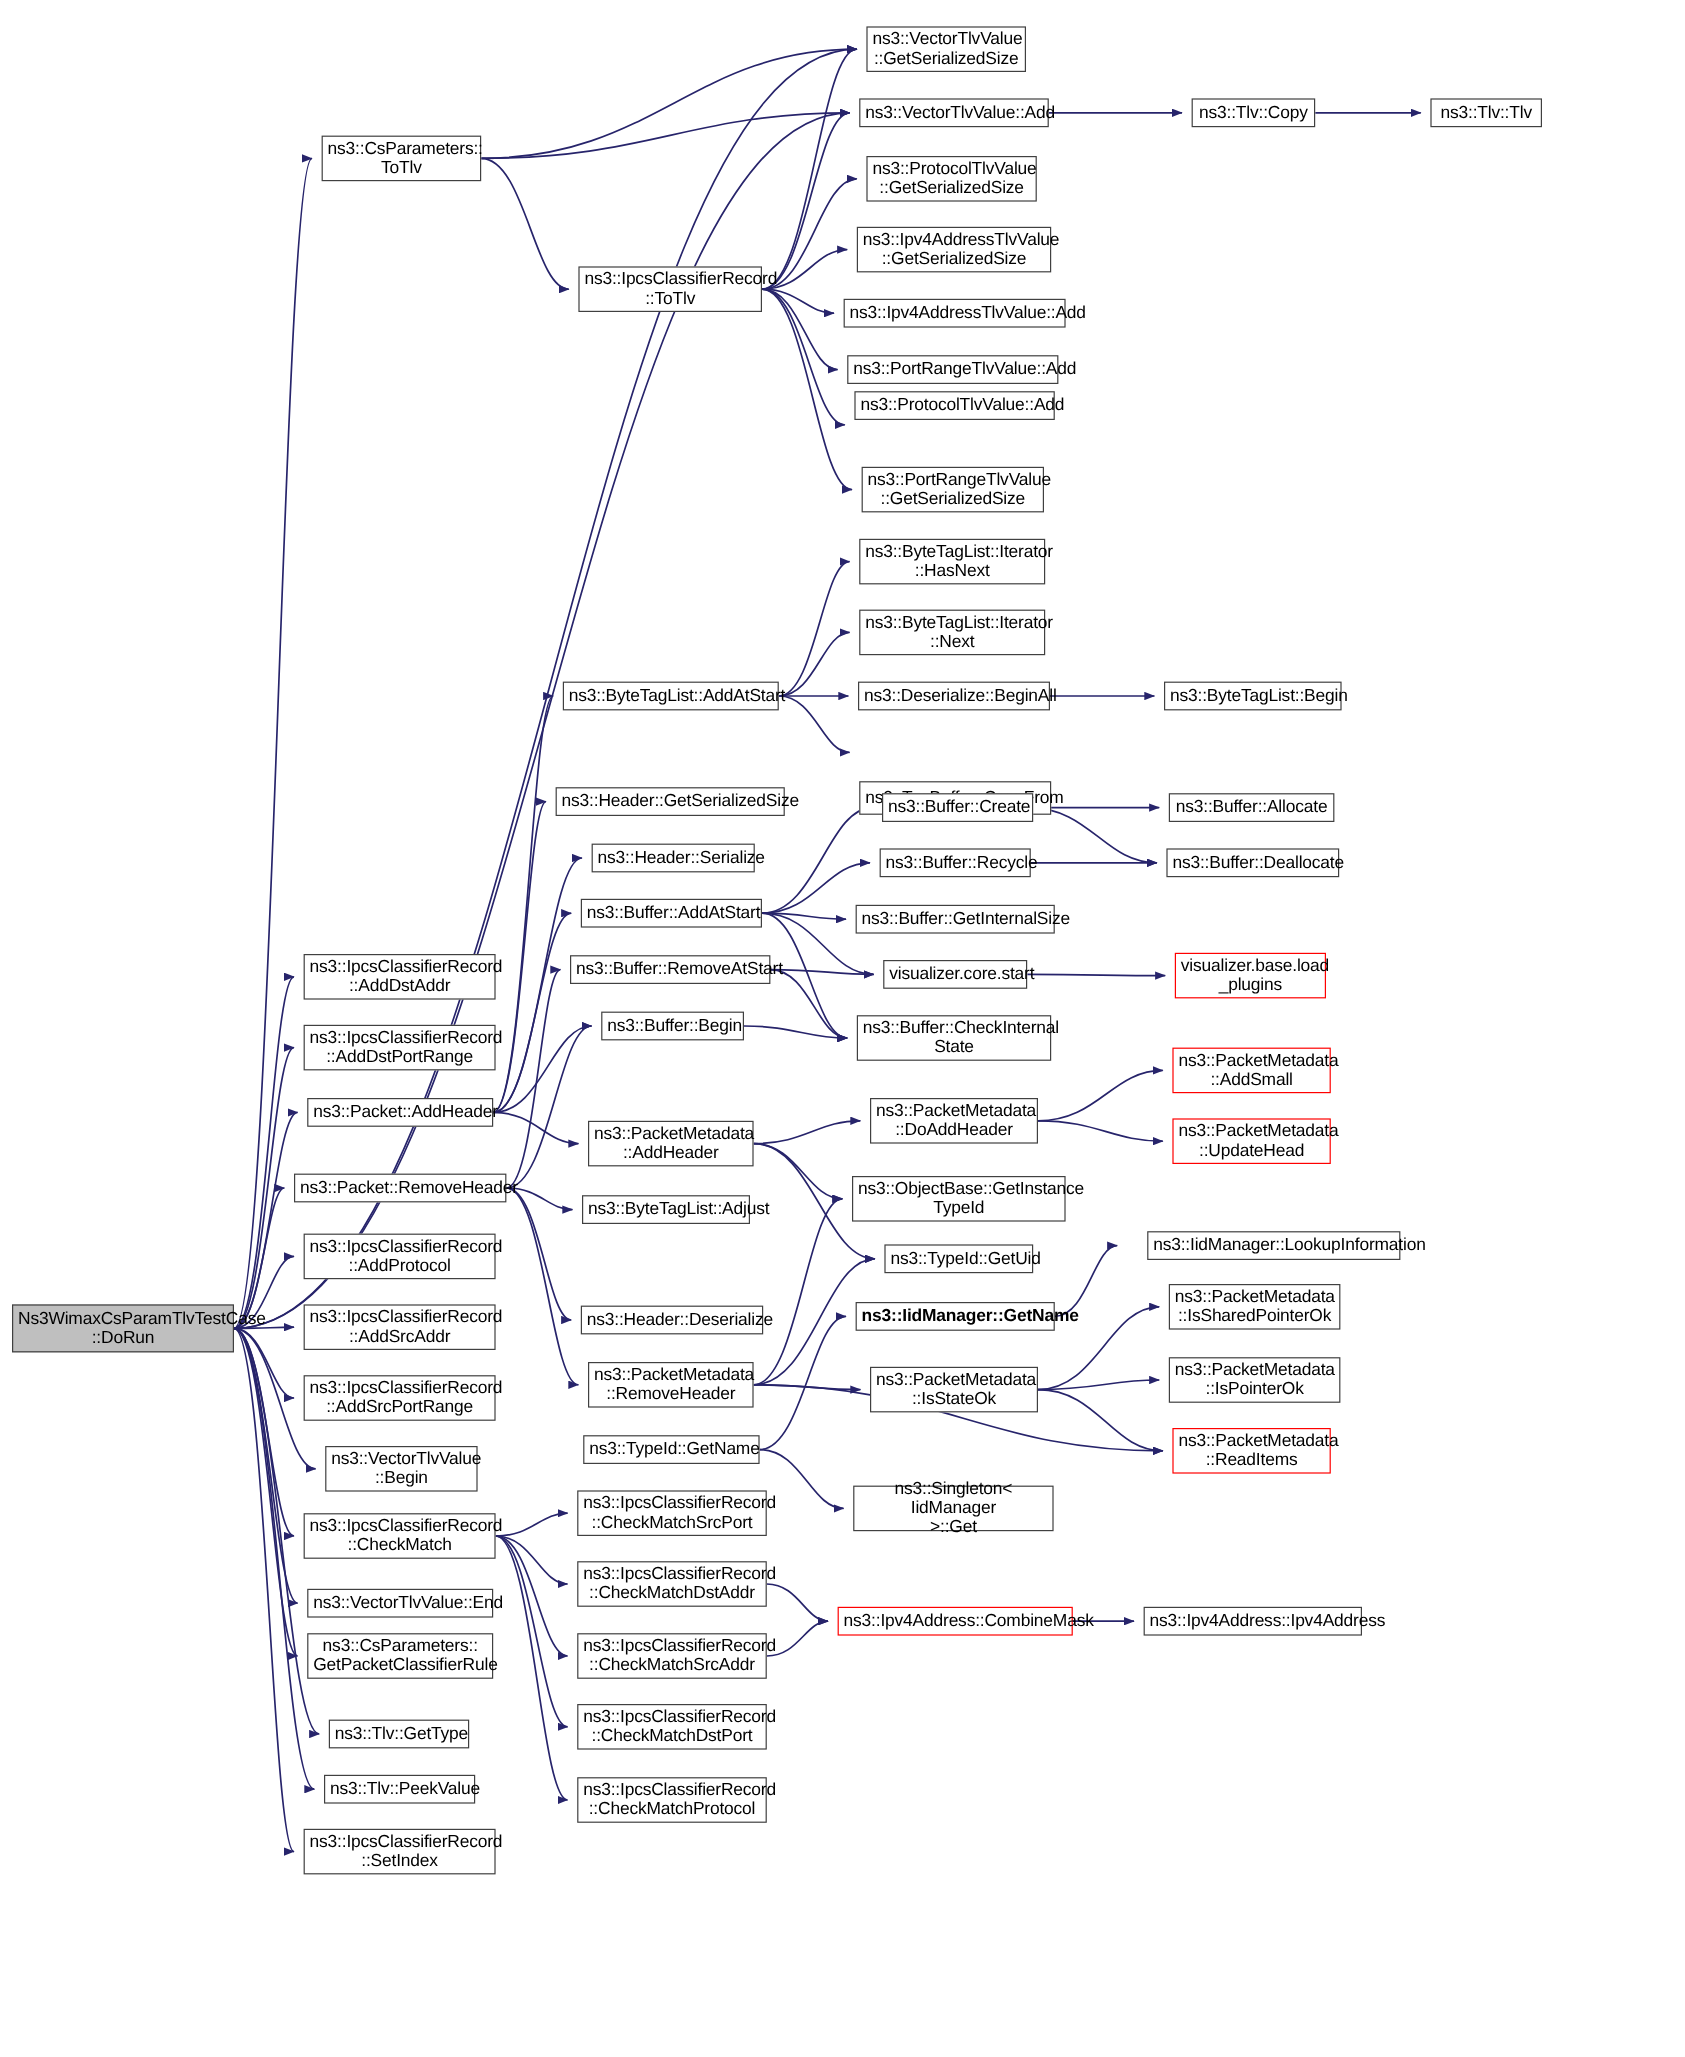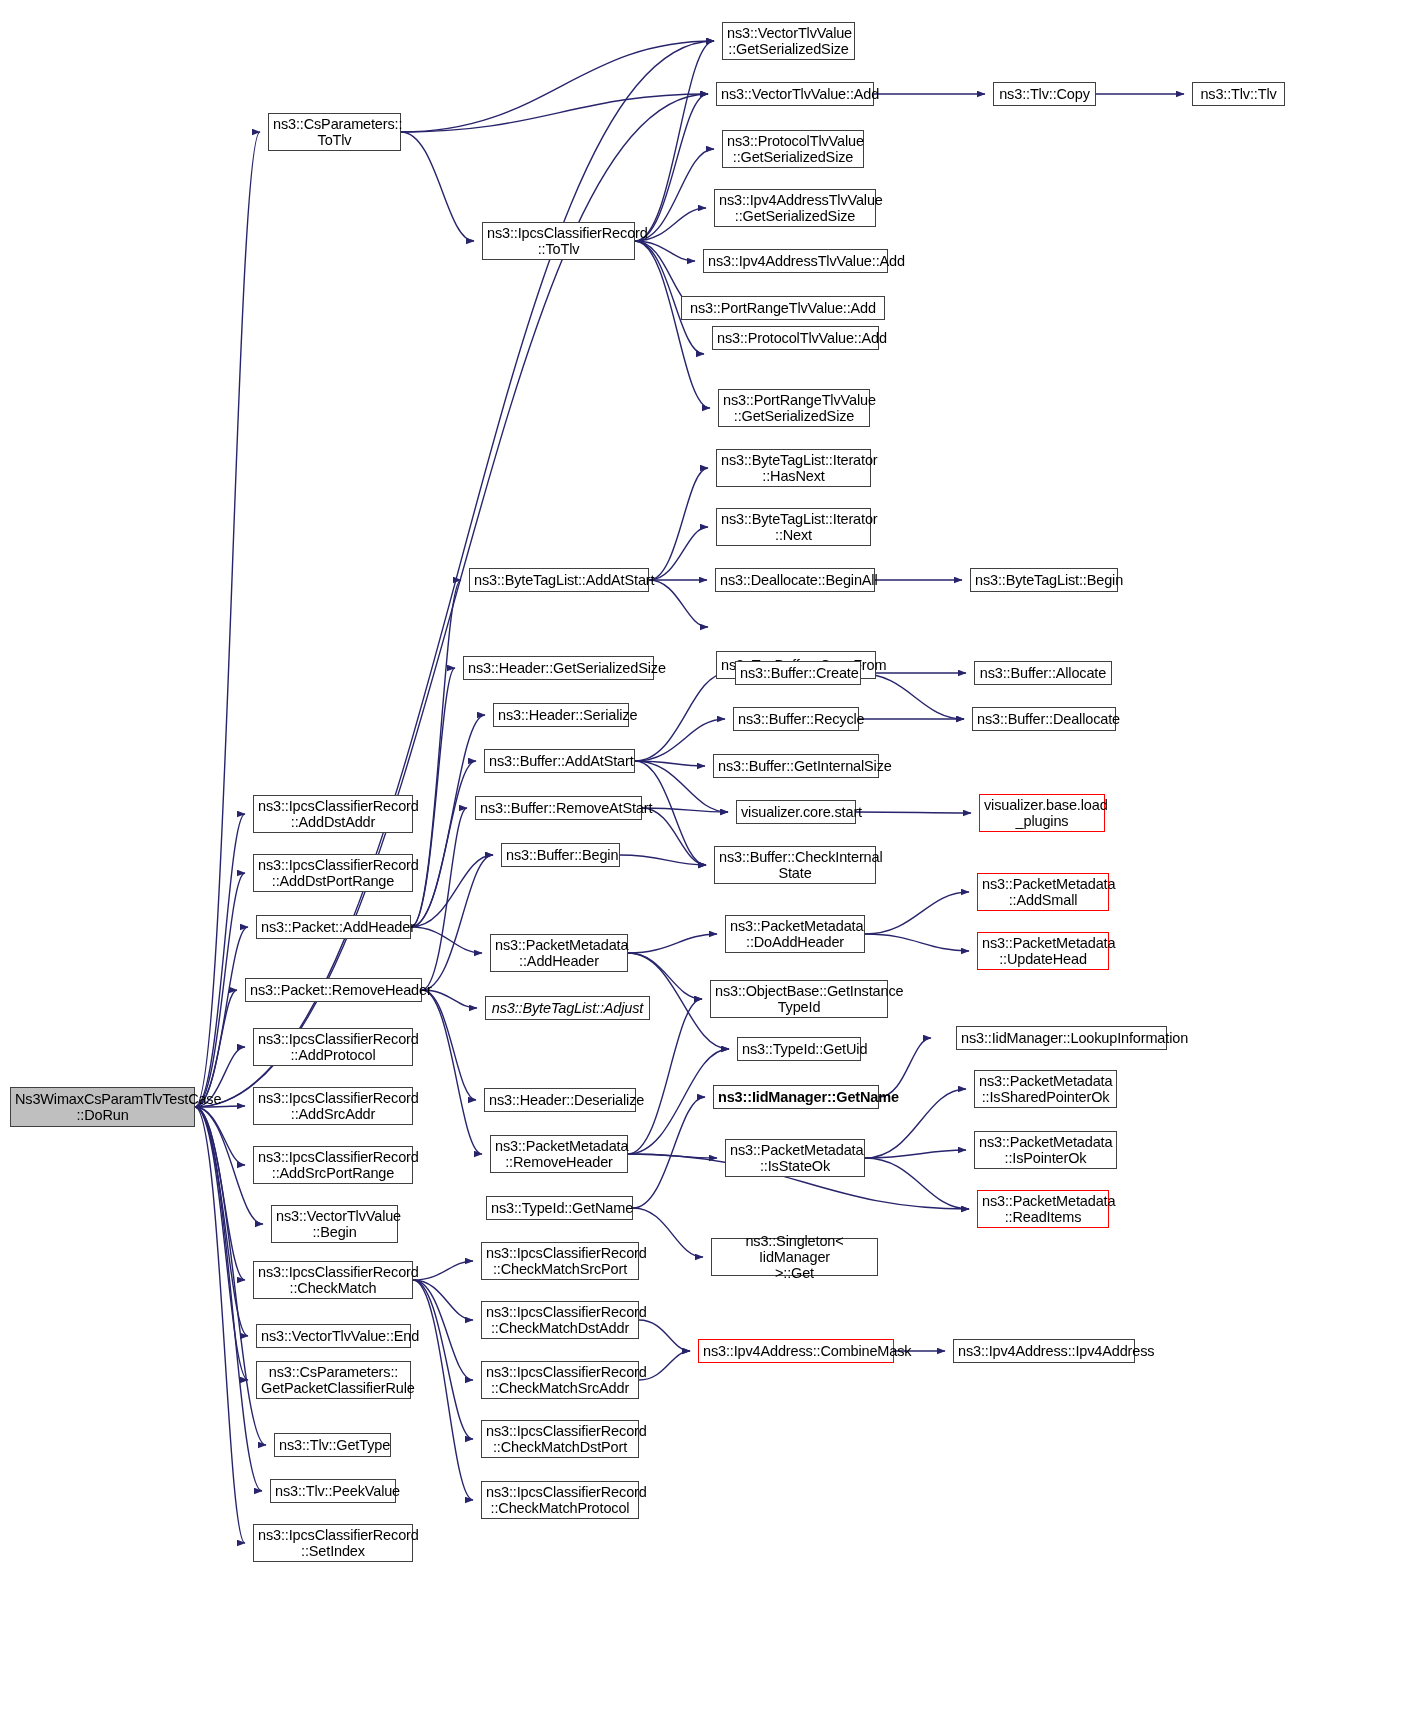--- a/index.html
+++ b/index.html
@@ -144,29 +144,29 @@
       <div class="node" style="left: 722px; top: 22px; width: 133px; height: 38px;"><span class="lbl">ns3::VectorTlvValue
 ::GetSerializedSize</span></div>
       <div class="node" style="left: 716px; top: 82px; width: 158px; height: 24px;"><span class="lbl">ns3::VectorTlvValue::Add</span></div>
       <div class="node" style="left: 993px; top: 82px; width: 103px; height: 24px;"><span class="lbl">ns3::Tlv::Copy</span></div>
       <div class="node" style="left: 1192px; top: 82px; width: 93px; height: 24px;"><span class="lbl">ns3::Tlv::Tlv</span></div>
       <div class="node" style="left: 722px; top: 130px; width: 142px; height: 38px;"><span class="lbl">ns3::ProtocolTlvValue
 ::GetSerializedSize</span></div>
       <div class="node" style="left: 714px; top: 189px; width: 162px; height: 38px;"><span class="lbl">ns3::Ipv4AddressTlvValue
 ::GetSerializedSize</span></div>
       <div class="node" style="left: 703px; top: 249px; width: 185px; height: 24px;"><span class="lbl">ns3::Ipv4AddressTlvValue::Add</span></div>
-      <div class="node" style="left: 681px; top: 296px; width: 204px; height: 24px;"><span class="lbl">ns3::PortRangeTlvValue::Add</span></div>
+      <div class="node" style="left: 706px; top: 296px; width: 176px; height: 24px;"><span class="lbl">ns3::PortRangeTlvValue::Add</span></div>
       <div class="node" style="left: 712px; top: 326px; width: 167px; height: 24px;"><span class="lbl">ns3::ProtocolTlvValue::Add</span></div>
       <div class="node" style="left: 718px; top: 389px; width: 152px; height: 38px;"><span class="lbl">ns3::PortRangeTlvValue
 ::GetSerializedSize</span></div>
       <div class="node" style="left: 716px; top: 449px; width: 155px; height: 38px;"><span class="lbl">ns3::ByteTagList::Iterator
 ::HasNext</span></div>
       <div class="node" style="left: 716px; top: 508px; width: 155px; height: 38px;"><span class="lbl">ns3::ByteTagList::Iterator
 ::Next</span></div>
-      <div class="node" style="left: 715px; top: 568px; width: 160px; height: 24px;"><span class="lbl">ns3::Deallocate::BeginAll</span></div>
+      <div class="node" style="left: 715px; top: 568px; width: 160px; height: 24px;"><span class="lbl">ns3::Deserialize::BeginAll</span></div>
       <div class="node" style="left: 970px; top: 568px; width: 148px; height: 24px;"><span class="lbl">ns3::ByteTagList::Begin</span></div>
       <div class="node" style="left: 469px; top: 568px; width: 180px; height: 24px;"><span class="lbl">ns3::ByteTagList::AddAtStart</span></div>
       <div class="node" style="left: 716px; top: 651px; width: 160px; height: 28px;"><span class="lbl">ns3::TagBuffer::CopyFrom</span></div>
       <div class="node" style="left: 463px; top: 656px; width: 191px; height: 24px;"><span class="lbl">ns3::Header::GetSerializedSize</span></div>
       <div class="node" style="left: 735px; top: 661px; width: 126px; height: 24px;"><span class="lbl">ns3::Buffer::Create</span></div>
       <div class="node" style="left: 974px; top: 661px; width: 138px; height: 24px;"><span class="lbl">ns3::Buffer::Allocate</span></div>
       <div class="node" style="left: 493px; top: 703px; width: 136px; height: 24px;"><span class="lbl">ns3::Header::Serialize</span></div>
       <div class="node" style="left: 733px; top: 707px; width: 126px; height: 24px;"><span class="lbl">ns3::Buffer::Recycle</span></div>
       <div class="node" style="left: 972px; top: 707px; width: 144px; height: 24px;"><span class="lbl">ns3::Buffer::Deallocate</span></div>
       <div class="node" style="left: 484px; top: 749px; width: 151px; height: 24px;"><span class="lbl">ns3::Buffer::AddAtStart</span></div>
@@ -187,21 +187,21 @@
       <div class="node" style="left: 253px; top: 795px; width: 160px; height: 38px;"><span class="lbl">ns3::IpcsClassifierRecord
 ::AddDstAddr</span></div>
       <div class="node" style="left: 253px; top: 854px; width: 160px; height: 38px;"><span class="lbl">ns3::IpcsClassifierRecord
 ::AddDstPortRange</span></div>
       <div class="node" style="left: 256px; top: 915px; width: 155px; height: 24px;"><span class="lbl">ns3::Packet::AddHeader</span></div>
       <div class="node" style="left: 490px; top: 934px; width: 138px; height: 38px;"><span class="lbl">ns3::PacketMetadata
 ::AddHeader</span></div>
       <div class="node" style="left: 710px; top: 980px; width: 178px; height: 38px;"><span class="lbl">ns3::ObjectBase::GetInstance
 TypeId</span></div>
       <div class="node" style="left: 245px; top: 978px; width: 177px; height: 24px;"><span class="lbl">ns3::Packet::RemoveHeader</span></div>
-      <div class="node" style="left: 485px; top: 996px; width: 165px; height: 24px; font-style: italic;"><span class="lbl">ns3::ByteTagList::Adjust</span></div>
+      <div class="node" style="left: 485px; top: 996px; width: 140px; height: 24px;"><span class="lbl">ns3::ByteTagList::Adjust</span></div>
       <div class="node" style="left: 737px; top: 1037px; width: 124px; height: 24px;"><span class="lbl">ns3::TypeId::GetUid</span></div>
       <div class="node" style="left: 939px; top: 1026px; width: 211px; height: 24px; margin-left: 17px;"><span class="lbl">ns3::IidManager::LookupInformation</span></div>
       <div class="node" style="left: 253px; top: 1028px; width: 160px; height: 38px;"><span class="lbl">ns3::IpcsClassifierRecord
 ::AddProtocol</span></div>
       <div class="node" style="left: 974px; top: 1070px; width: 143px; height: 38px;"><span class="lbl">ns3::PacketMetadata
 ::IsSharedPointerOk</span></div>
       <div class="node" style="left: 713px; top: 1085px; width: 166px; height: 24px; font-weight: bold;"><span class="lbl">ns3::IidManager::GetName</span></div>
       <div class="node" style="left: 253px; top: 1087px; width: 160px; height: 38px;"><span class="lbl">ns3::IpcsClassifierRecord
 ::AddSrcAddr</span></div>
       <div class="node" style="left: 974px; top: 1131px; width: 143px; height: 38px;"><span class="lbl">ns3::PacketMetadata

